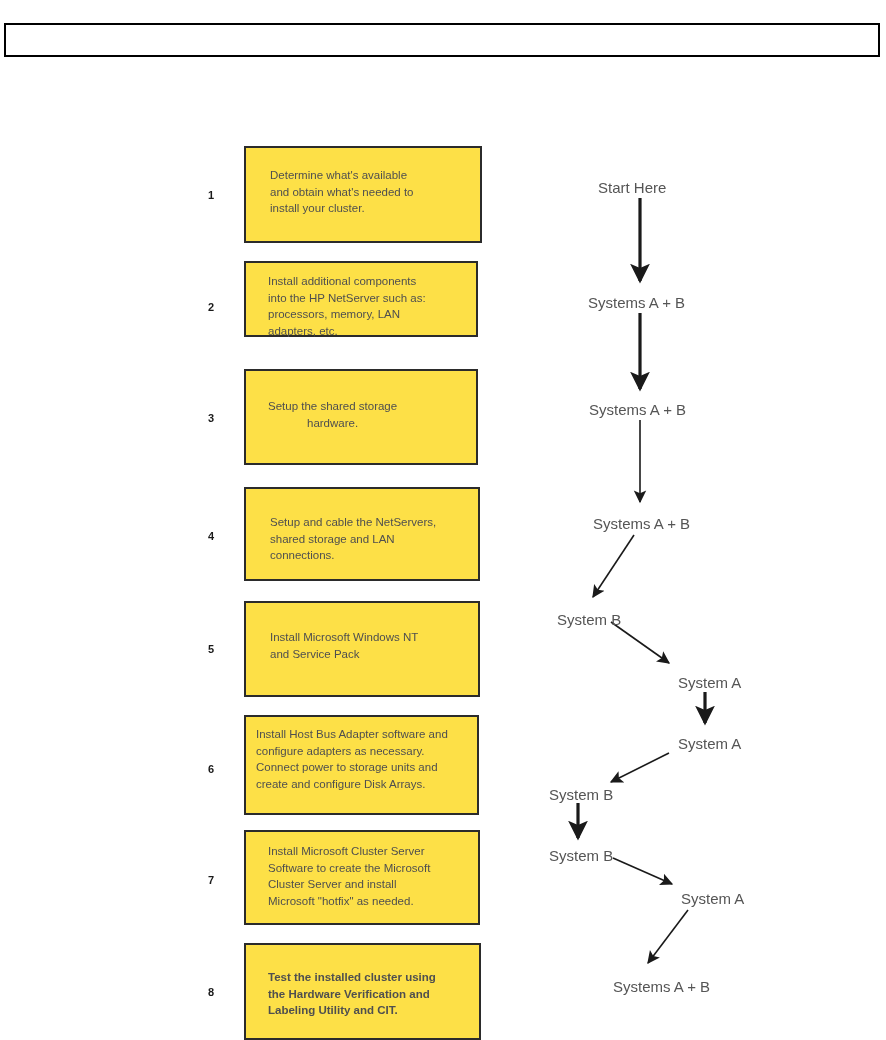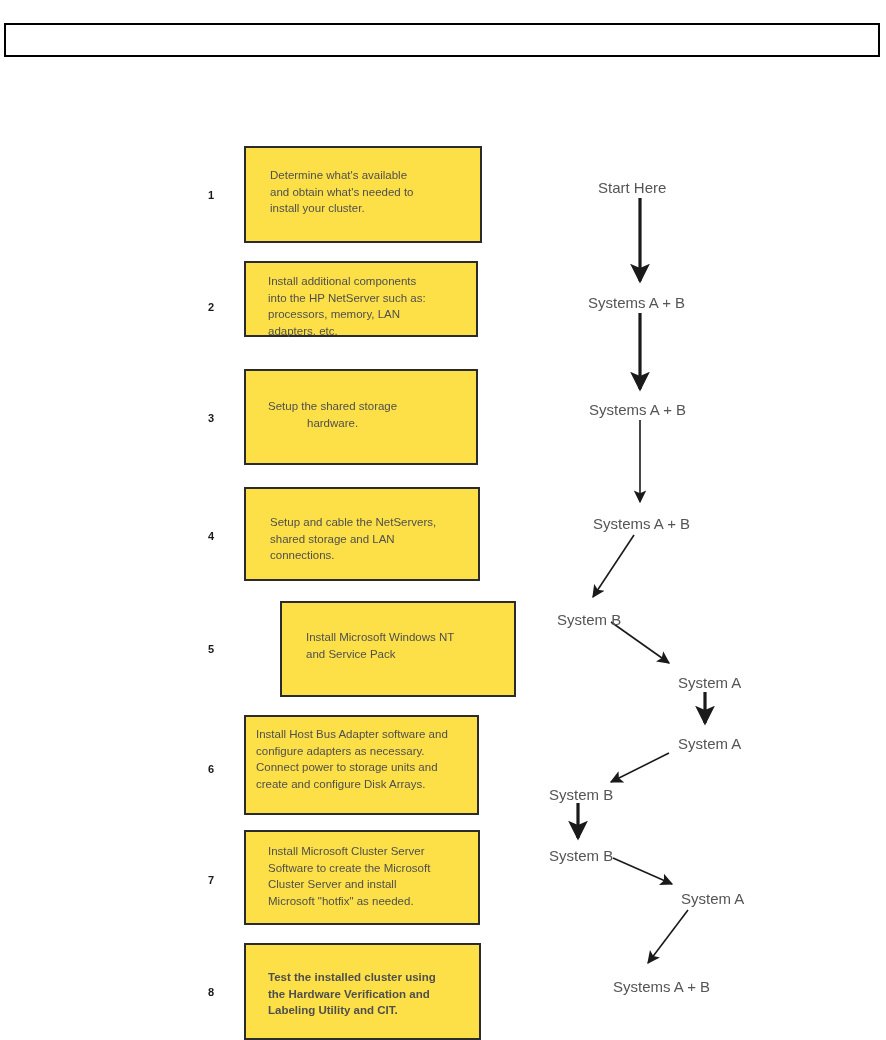--- a/index.html
+++ b/index.html
@@ -100,21 +100,21 @@
       <div class="step-box-text" style="left: 22px; top: 27px; color: rgb(79, 79, 79);">Setup the shared storage
 hardware.</div>
     </div>
     <div class="step-number" style="left: 203px; top: 530px;">4</div>
     <div class="step-box" style="left: 244px; top: 487px; width: 236px; height: 94px; border-color: rgb(43, 43, 43);">
       <div class="step-box-text" style="left: 24px; top: 25px; color: rgb(79, 79, 79);">Setup and cable the NetServers,
 shared storage and LAN
 connections.</div>
     </div>
     <div class="step-number" style="left: 203px; top: 643px;">5</div>
-    <div class="step-box" style="left: 244px; top: 601px; width: 236px; height: 96px; border-color: rgb(43, 43, 43); margin-left: 36px;">
+    <div class="step-box" style="left: 244px; top: 601px; width: 236px; height: 96px; border-color: rgb(43, 43, 43);">
       <div class="step-box-text" style="left: 24px; top: 26px; color: rgb(79, 79, 79);">Install Microsoft Windows NT
 and Service Pack</div>
     </div>
     <div class="step-number" style="left: 203px; top: 763px;">6</div>
     <div class="step-box" style="left: 244px; top: 715px; width: 235px; height: 100px; border-color: rgb(43, 43, 43);">
       <div class="step-box-text" style="left: 10px; top: 9px; color: rgb(79, 79, 79);">Install Host Bus Adapter software and
 configure adapters as necessary.
 Connect power to storage units and
 create and configure Disk Arrays.</div>
     </div>

